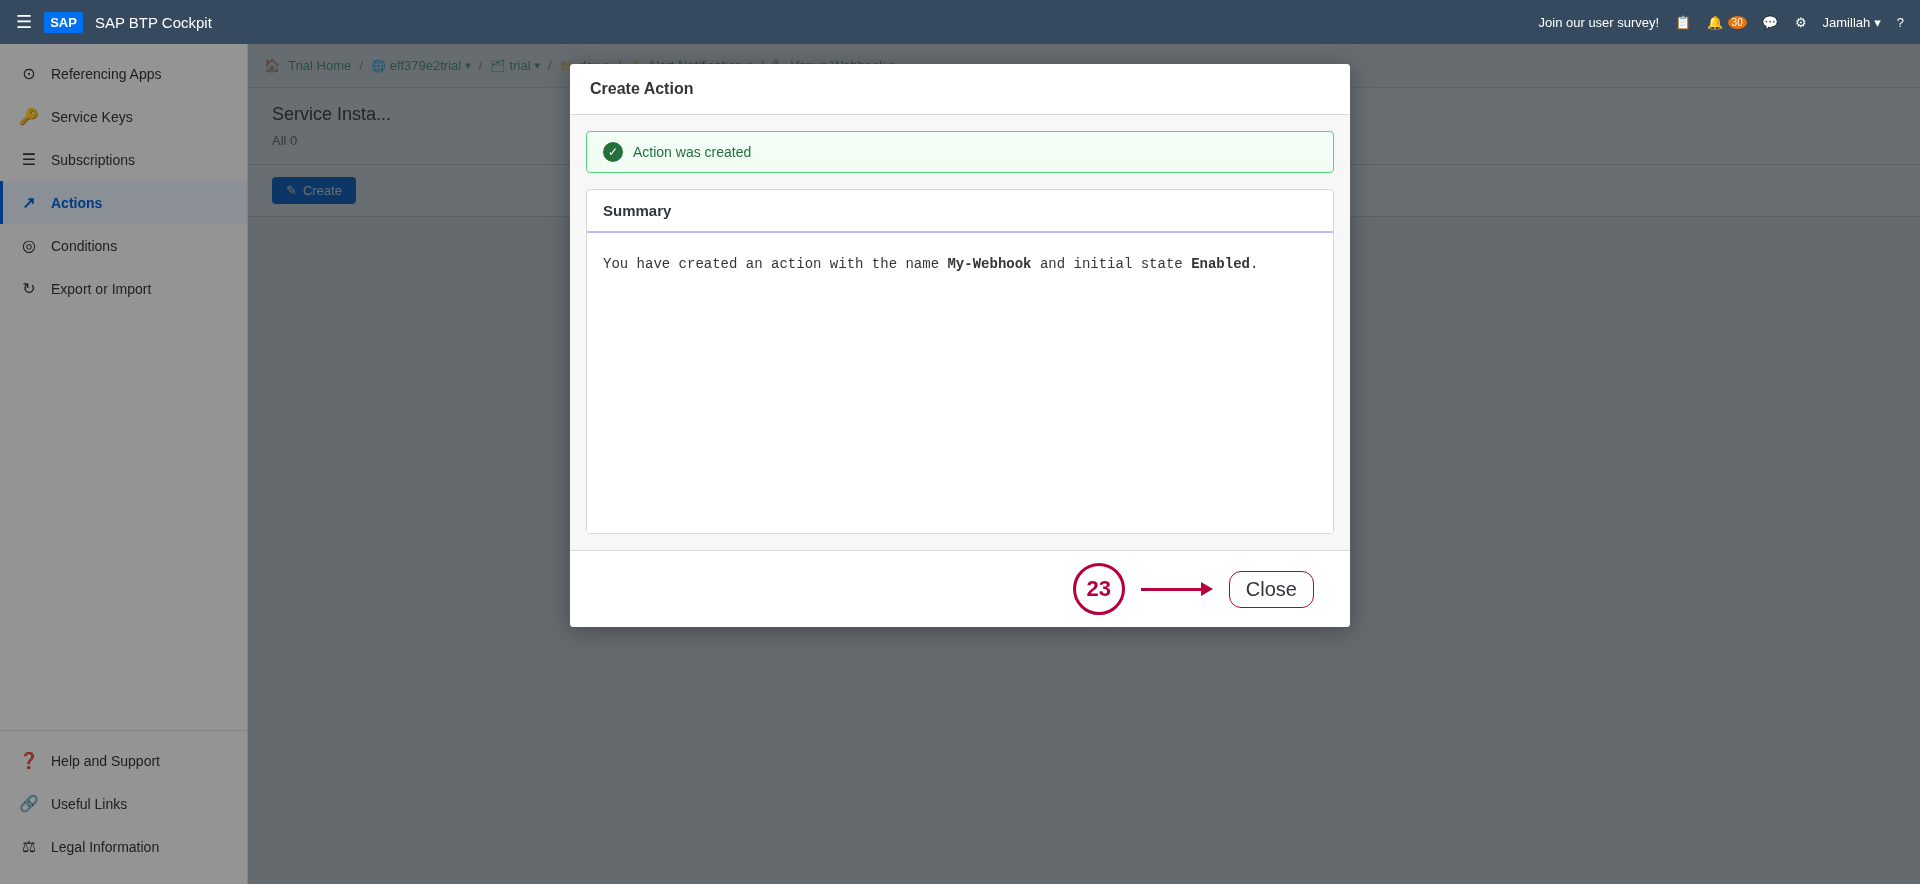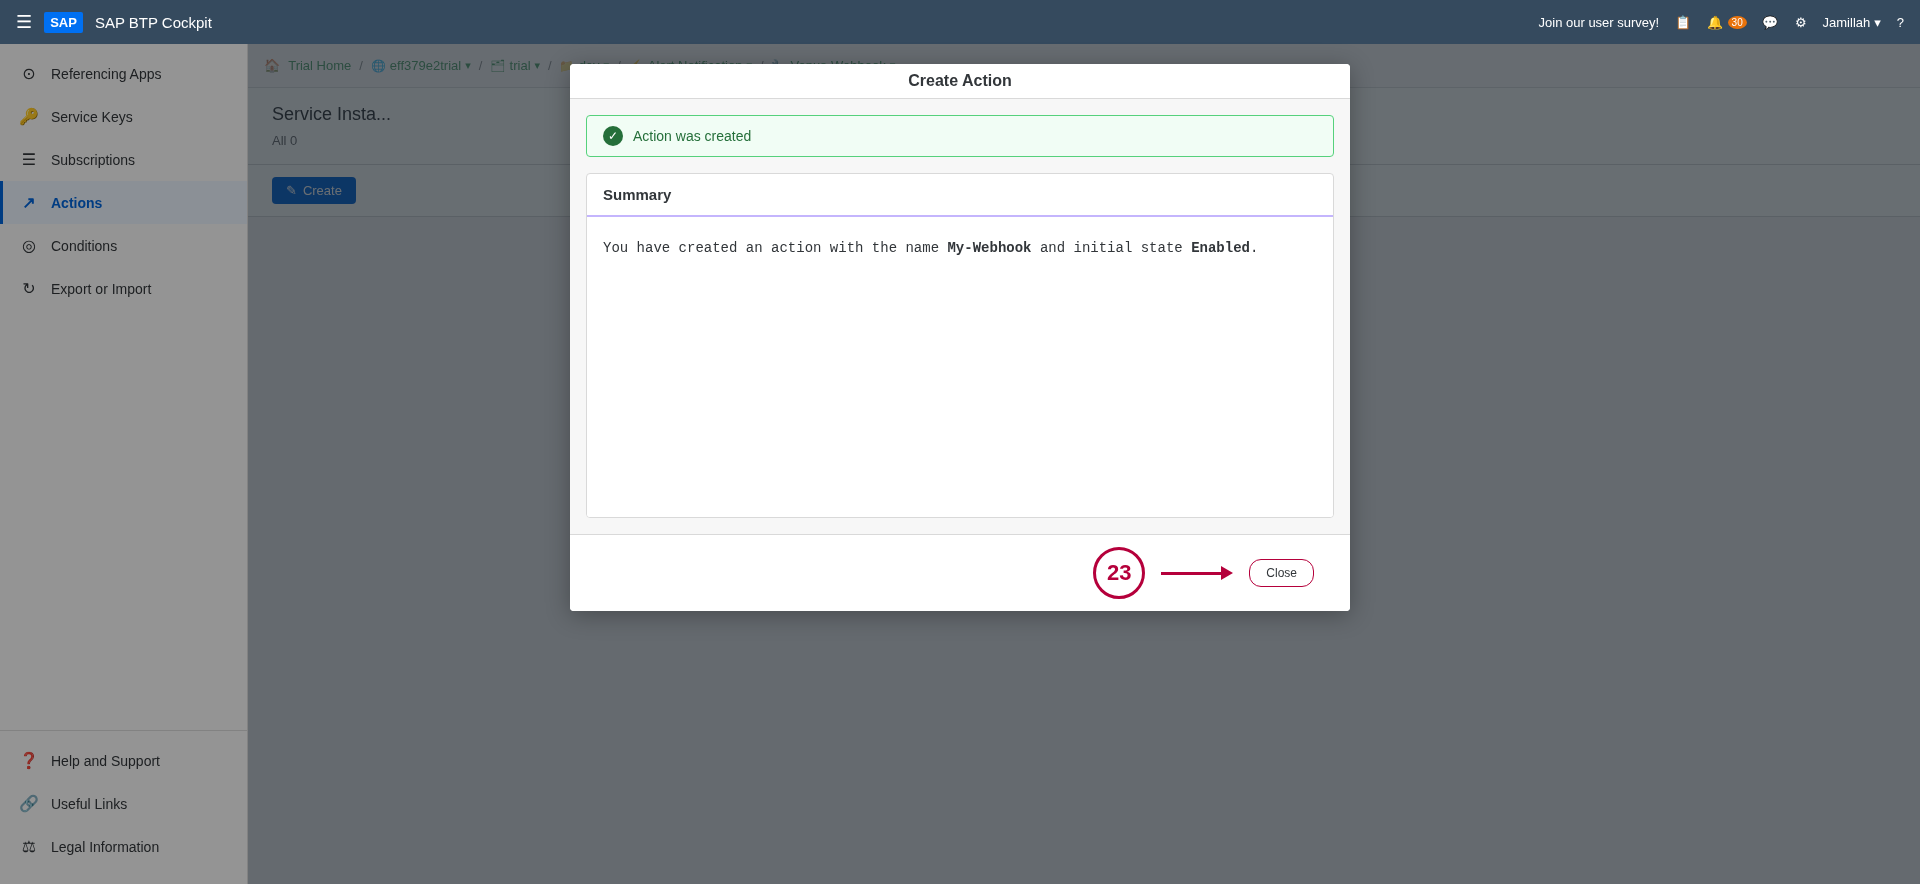--- a/index.html
+++ b/index.html
@@ -218,27 +218,26 @@
       background: #fff;
       width: 780px;
       border-radius: 4px;
       box-shadow: 0 4px 24px rgba(0,0,0,0.3);
       overflow: hidden;
       display: flex;
       flex-direction: column;
       max-height: 640px;
     }
     .modal-header {
-      padding: 8px 20px;
+      padding: 16px 20px;
       border-bottom: 1px solid #d9d9d9;
       font-size: 16px;
       color: #32363a;
       font-weight: 600;
       background: #fff;
-      text-align: center;
     }
     .modal-body {
       flex: 1;
       overflow-y: auto;
       background: #f7f7f7;
     }
     .alert-success {
       display: flex;
       align-items: center;
       gap: 10px;
@@ -339,21 +338,21 @@
     }
 
     
     .btn-close {
       background: #fff;
       color: #32363a;
       border: 1px solid #b5003b;
       padding: 6px 16px;
       border-radius: 12px;
       cursor: pointer;
-      font-size: 12px;
+      font-size: 20px;
       text-align: right;
     }
   </style>
 </head>
 <body>
 
 <div class="top-bar">
   <div class="top-bar-left">
     <span class="hamburger-icon">☰</span>
     <span class="sap-logo">SAP</span>

